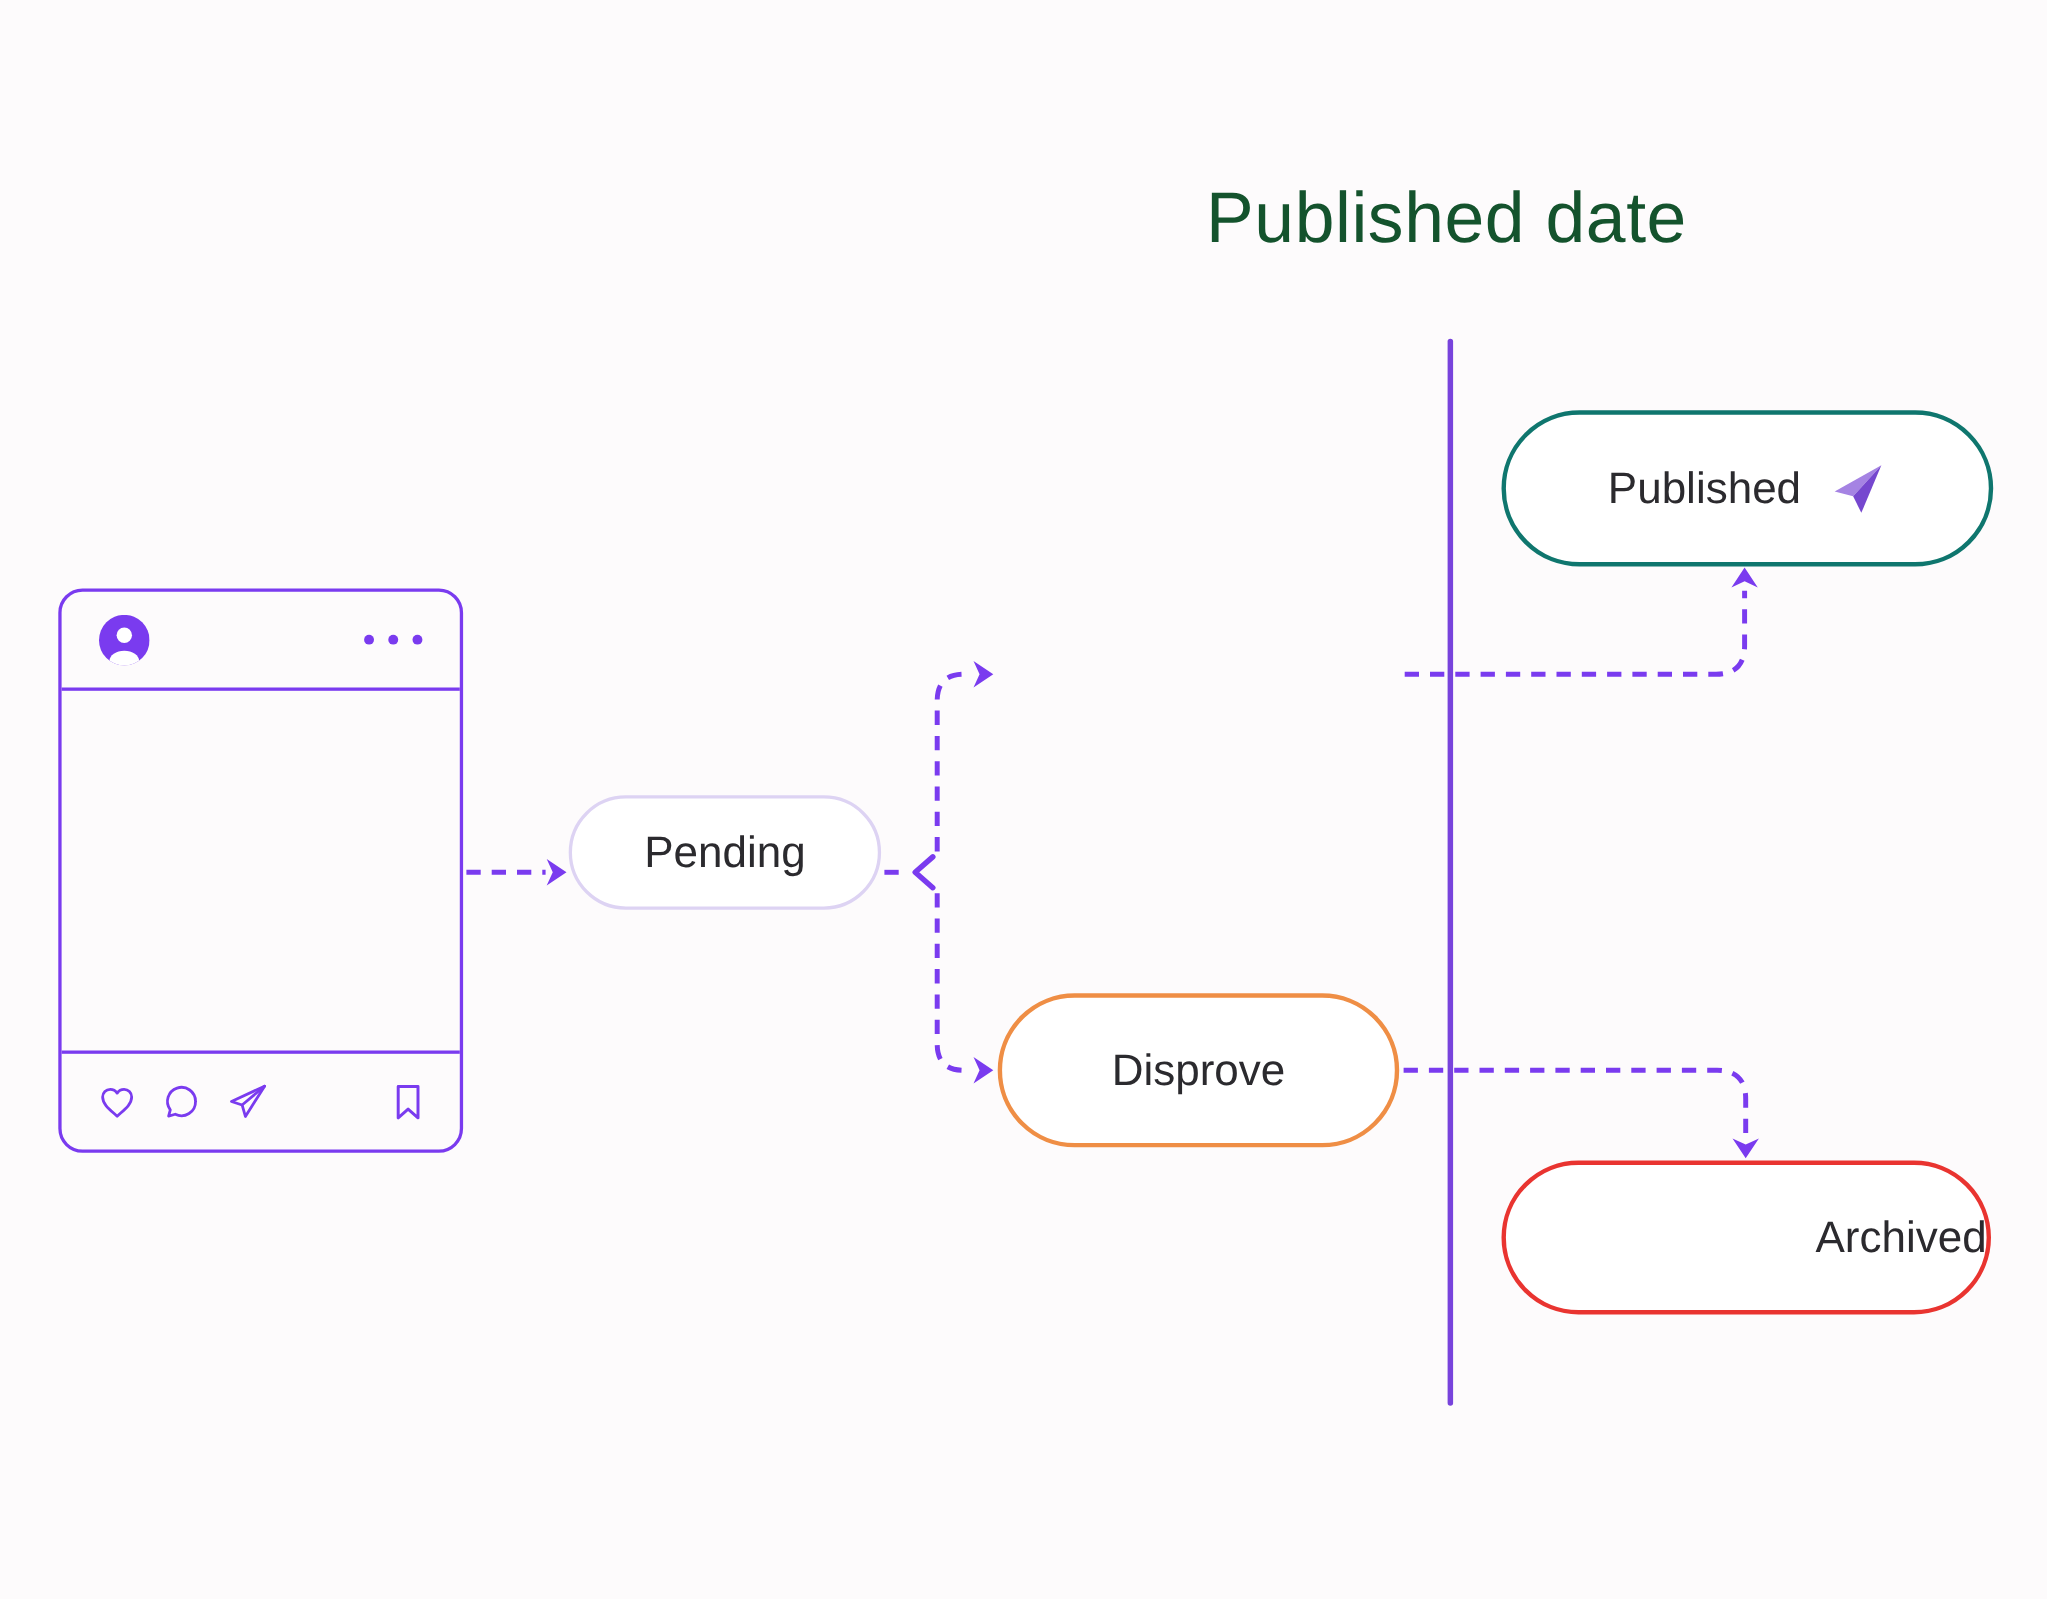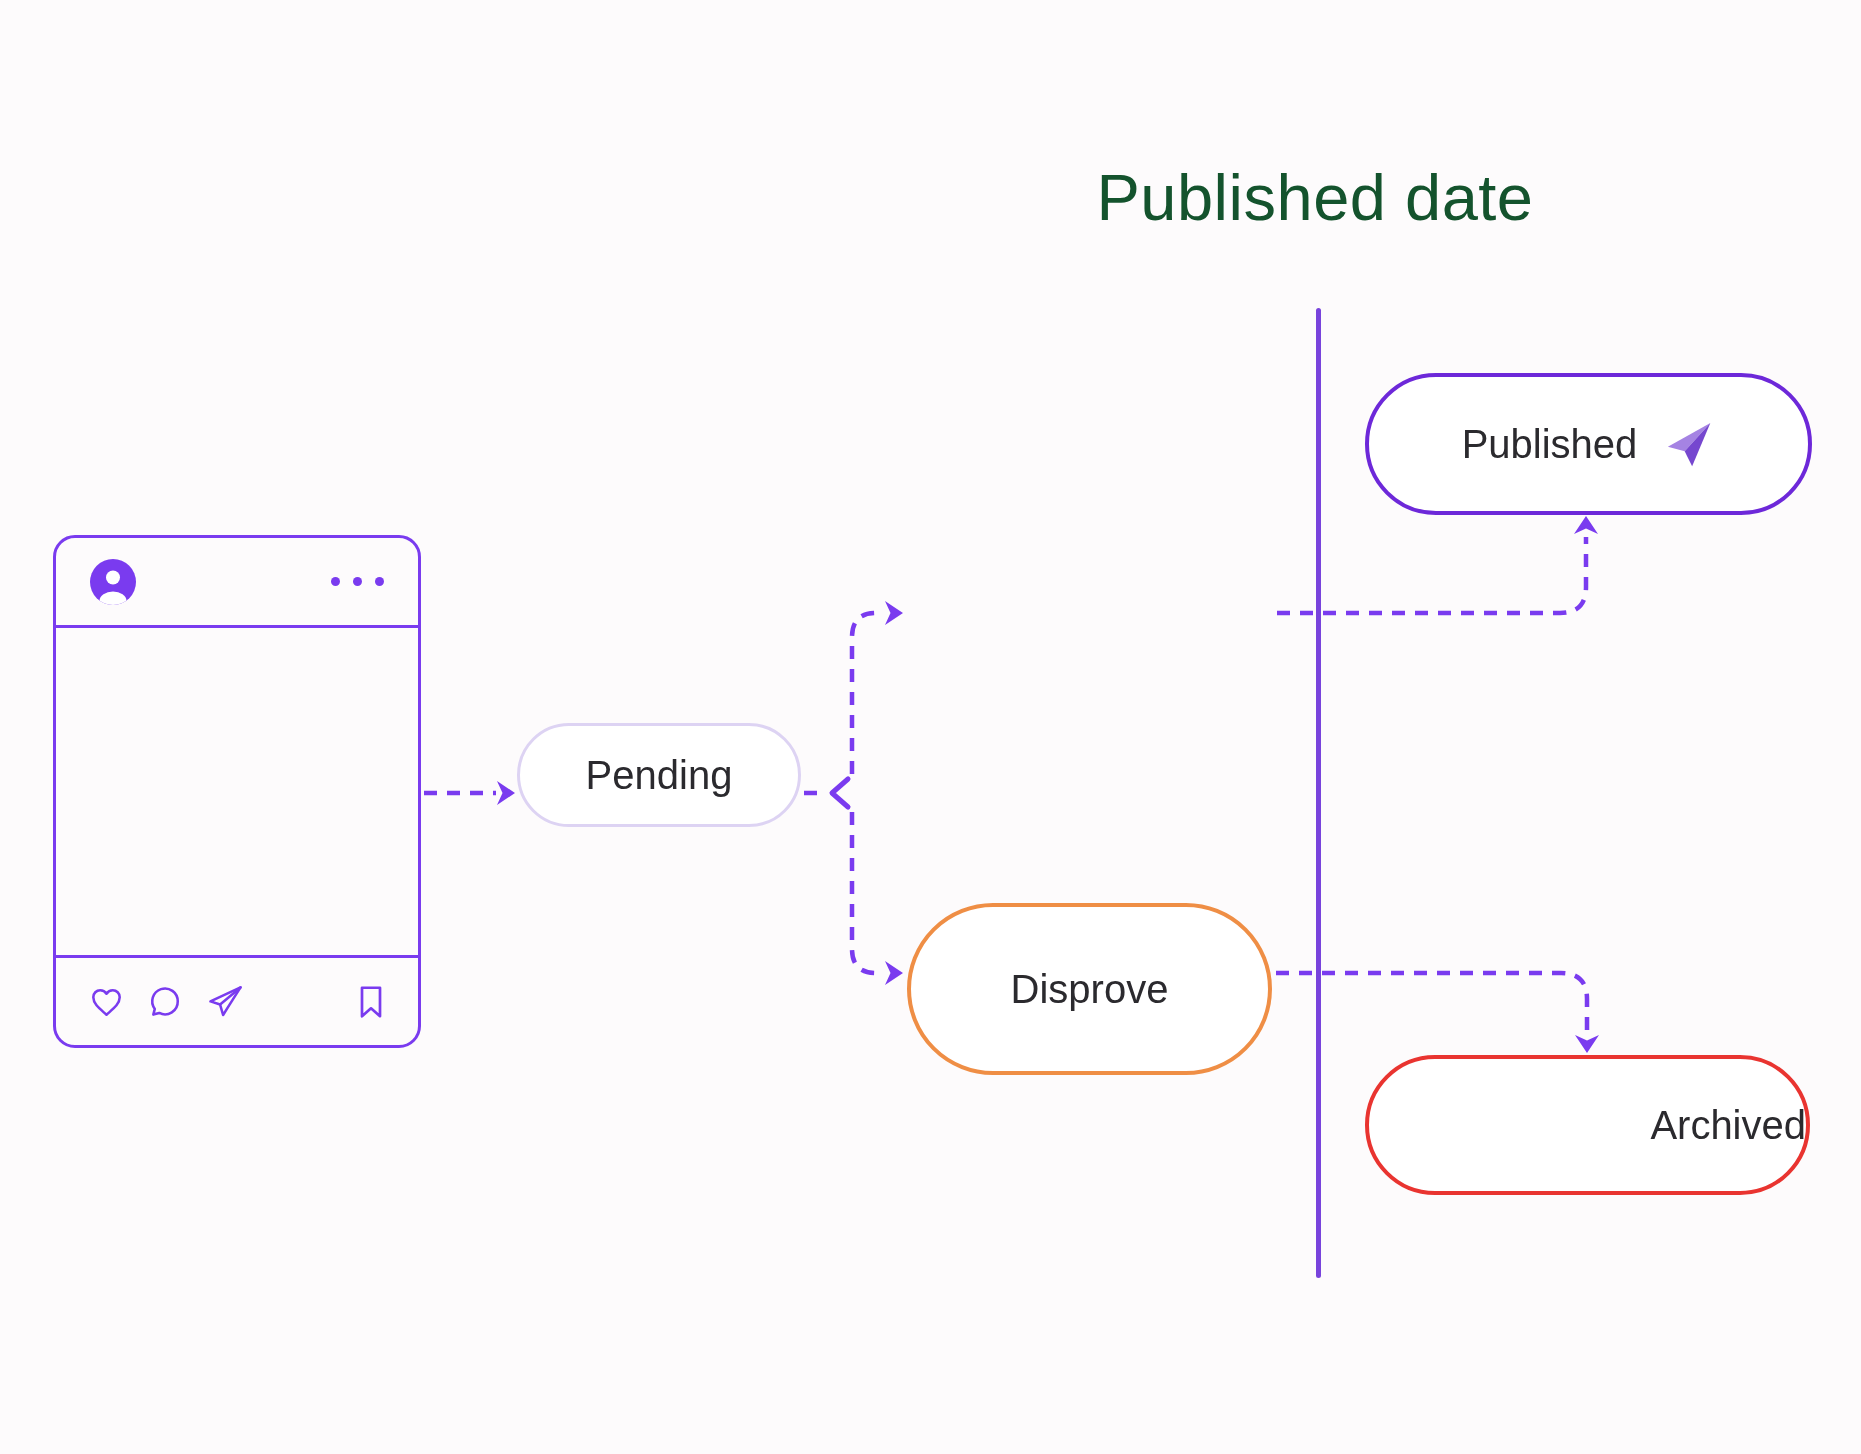--- a/index.html
+++ b/index.html
@@ -59,22 +59,22 @@
     position:absolute;
     display:flex;align-items:center;justify-content:center;
     background:#ffffff;
     border-radius:999px;
     box-sizing:border-box;
     font-size:40px;color:#2b2a2e;
     gap:22px;
   }
   .node-pending{left:517px;top:723px;width:284px;height:104px;border:3px solid #ddd3f3;}
   .node-validate{left:907px;top:542px;width:366px;height:141px;border:4px solid #21b26b;}
-  .node-disprove{left:907px;top:903px;width:365px;height:172px;border:4px solid #ef8e45;}
-  .node-published{left:1365px;top:373px;width:447px;height:142px;border:4px solid #6d28d9;}
+  .node-disprove{left:907px;top:903px;width:365px;height:140px;border:4px solid #ef8e45;}
+  .node-published{left:1365px;top:373px;width:447px;height:142px;border:4px solid #0f766e;}
   .node-archived{left:1365px;top:1055px;width:445px;height:140px;border:4px solid #e93430;justify-content:flex-end;}
   .connector-layer{position:absolute;left:0;top:0;pointer-events:none;}
   svg{display:block;}
 </style>
 </head>
 <body>
 
 <div class="canvas">
 
   <div class="diagram-title">Published date</div>

